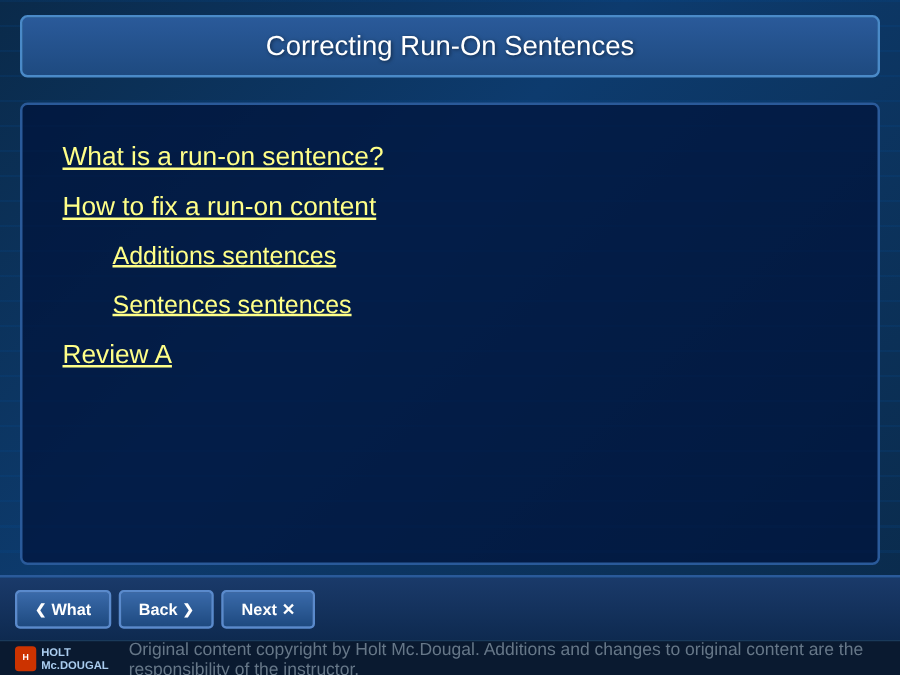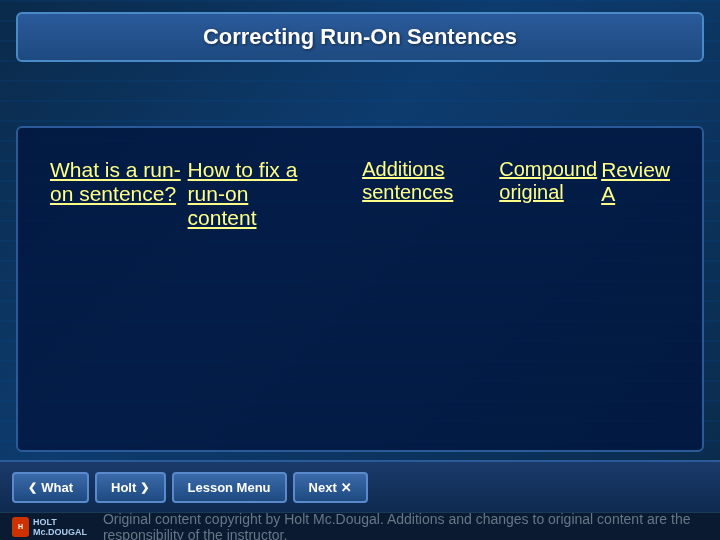--- a/index.html
+++ b/index.html
@@ -50,35 +50,34 @@
       border: 2px solid #4a8ac8;
       border-radius: 6px;
       text-align: center;
       padding: 10px 20px;
       margin-bottom: 20px;
     }
 
     .title-bar h1 {
       color: #ffffff;
       font-size: 22px;
-      font-weight: bold;
+      font-weight: normal;
       text-shadow: 1px 1px 3px rgba(0,0,0,0.5);
     }
 
     .content-area {
       background: rgba(0, 20, 60, 0.75);
       border: 2px solid #2a5a9a;
       border-radius: 6px;
       padding: 24px 32px;
       flex: 1;
       display: flex;
-      flex-direction: row;
+      flex-direction: column;
       justify-content: flex-start;
       gap: 4px;
-      margin-top: 44px;
     }
 
     .nav-link {
       color: #ffff88;
       font-size: 21px;
       text-decoration: underline;
       cursor: pointer;
       padding: 6px 0;
       display: block;
     }
@@ -176,37 +175,34 @@
   <div class="main-content">
     <div class="title-bar">
       <h1>Correcting Run-On Sentences</h1>
     </div>
 
     <div class="content-area">
 
     <a class="nav-link" href="#">What is a run-on sentence?</a>
         <a class="nav-link" href="#">How to fix a run-on content</a>
         <a class="nav-link indent" href="#">Additions sentences</a>
-        <a class="nav-link indent" href="#">Compound original</a>
+        <a class="nav-link indent" href="#">Sentences sentences</a>
         <a class="nav-link" href="#">Review A</a>
       </div>
   </div>
 
   <div class="bottom-bar">
     <div class="nav-buttons">
       <button class="nav-btn">
         <span class="arrow">❮</span>
         <span>What</span>
       </button>
       <button class="nav-btn">
-        <span>Holt</span>
+        <span>Back</span>
         <span class="arrow">❯</span>
-      </button>
-      <button class="nav-btn">
-        <span>Lesson Menu</span>
       </button>
       <button class="nav-btn">
         <span>Next</span>
         <span>✕</span>
       </button>
     </div>
   </div>
 
   <div class="footer-bottom">
     <div class="holt-logo">

